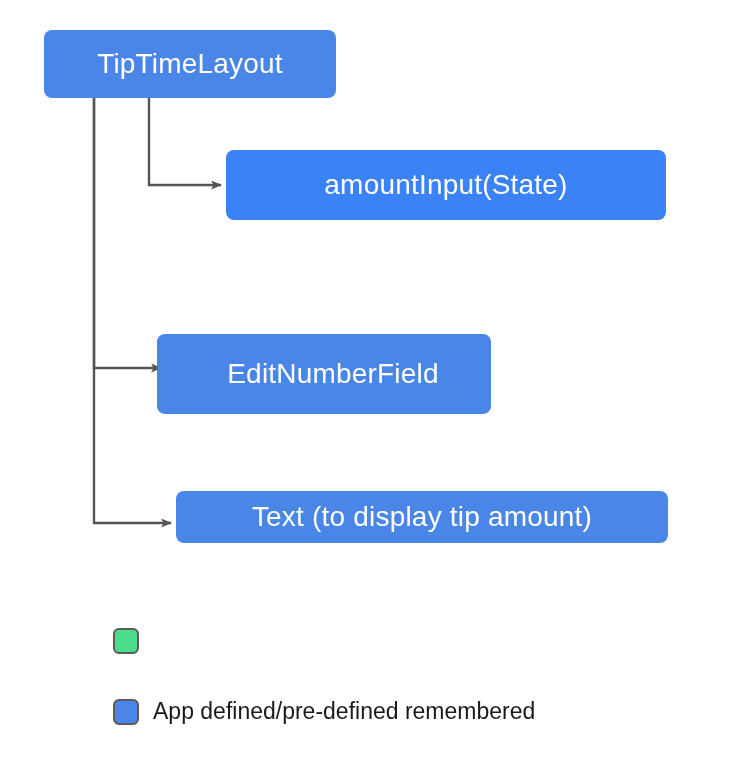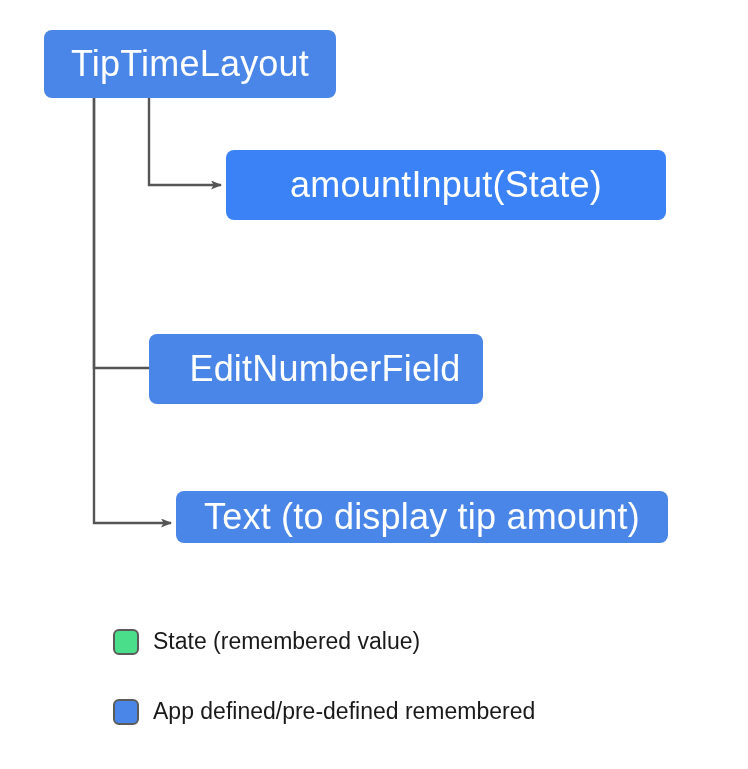--- a/index.html
+++ b/index.html
@@ -27,35 +27,35 @@
     height: 769px;
     pointer-events: none;
   }
   .node {
     position: absolute;
     border-radius: 8px;
     display: flex;
     align-items: center;
     justify-content: center;
     color: #ffffff;
-    font-size: 36px;
+    font-size: 28px;
     font-weight: 400;
     letter-spacing: 0.2px;
     line-height: 1.1;
     text-align: right;
     box-sizing: border-box;
     padding: 0 10px;
     white-space: nowrap;
   }
   .node-blue { background: #4a86e8; }
   .node-green { background: #3b82f6; }
 
   #node-root   { left: 44px;  top: 30px;  width: 292px; height: 68px; }
   #node-state  { left: 226px; top: 150px; width: 440px; height: 70px; }
-  #node-edit   { left: 149px; top: 334px; width: 334px; height: 70px; padding-left: 28px; }
+  #node-edit   { left: 157px; top: 334px; width: 334px; height: 80px; padding-left: 28px; }
   #node-text   { left: 176px; top: 491px; width: 492px; height: 52px; }
 
   .legend {
     position: absolute;
     left: 113px;
     display: flex;
     align-items: center;
     gap: 14px;
   }
   #legend-state { top: 628px; }
@@ -106,21 +106,20 @@
   <div class="node node-blue" id="node-edit">
     <span>EditNumberField</span>
   </div>
 
   <div class="node node-blue" id="node-text">
     <span>Text (to display tip amount)</span>
   </div>
 
   <div class="legend" id="legend-state">
     <span class="swatch swatch-green"></span>
-    <span class="legend-label">State (remembered value)</span>
   </div>
 
   <div class="legend" id="legend-composables">
     <span class="swatch swatch-blue"></span>
     <span class="legend-label">App defined/pre-defined remembered</span>
   </div>
 
 </div>
 
 </body></html>

